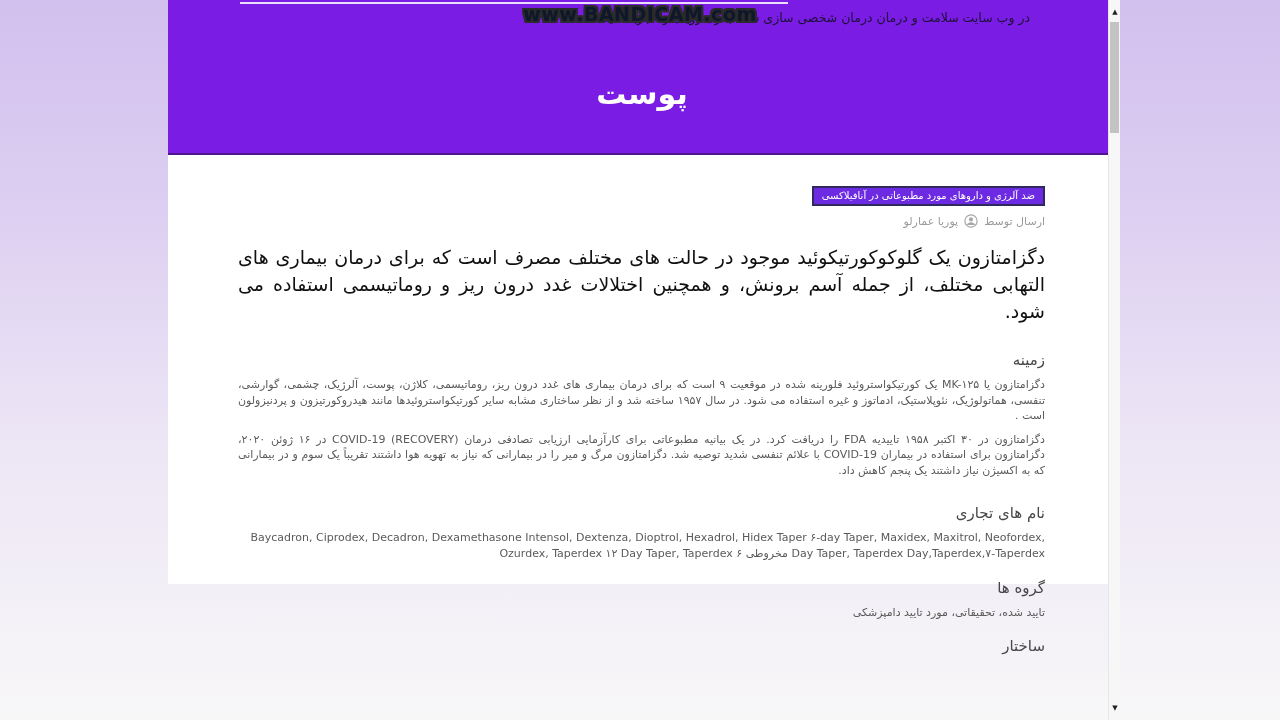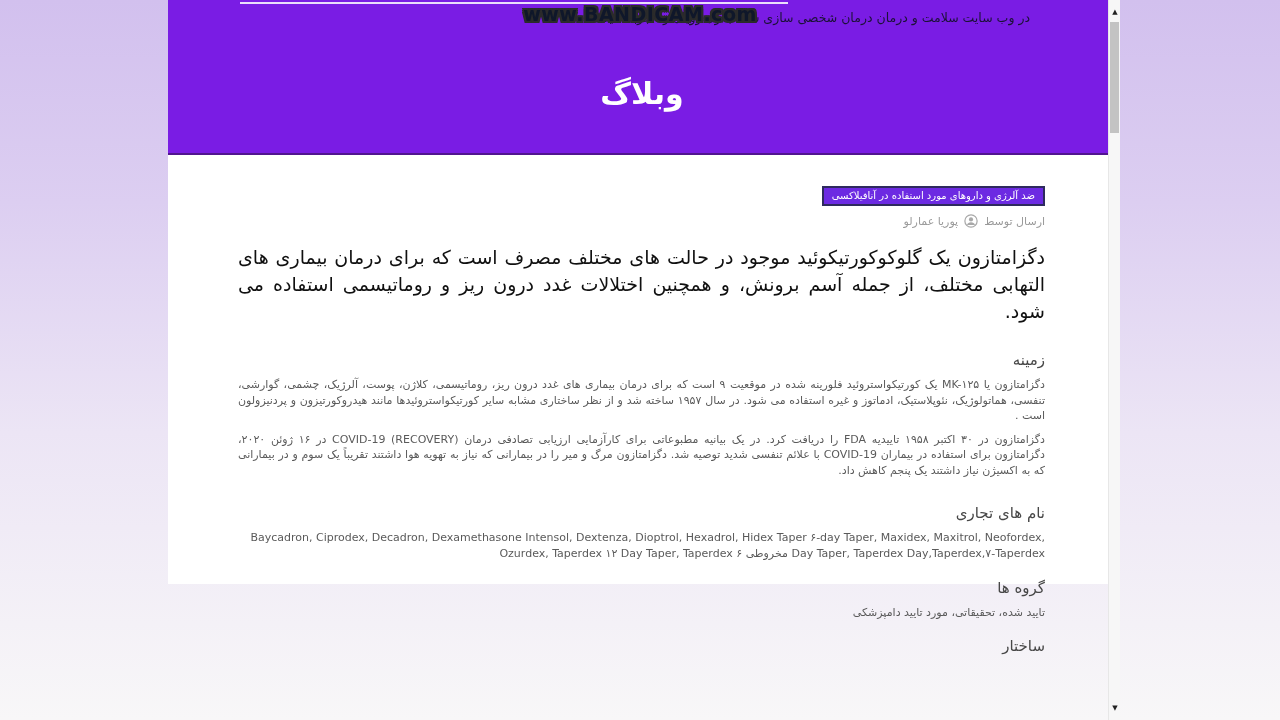--- a/index.html
+++ b/index.html
@@ -78,27 +78,27 @@
   }
 </style>
 </head>
 <body>
 
 <div class="content-column">
 
   <div class="hero">
     <div class="hero-topline"></div>
     <div class="marquee-text">در وب سایت سلامت و درمان درمان شخصی سازی شده با ژل رویال را تجربه کنید</div>
-    <div class="hero-title">وبلاگ</div>
+    <div class="hero-title">پوست</div>
   </div>
 
   <div class="article">
 
     <div class="badge-row">
-      <span class="category-badge">ضد آلرژی و داروهای مورد استفاده در آنافیلاکسی</span>
+      <span class="category-badge">ضد آلرژی و داروهای مورد مطبوعاتی در آنافیلاکسی</span>
     </div>
 
 
     <div class="byline">
       <span>ارسال توسط</span>
       <span class="avatar-icon">
         <svg viewBox="0 0 16 16" width="14" height="14">
           <circle cx="8" cy="8" r="7" fill="none" stroke="#a8a8a8" stroke-width="1.4"></circle>
           <circle cx="8" cy="6.2" r="2.4" fill="#a8a8a8"></circle>
           <path d="M3.4 12.6 a4.8 4.3 0 0 1 9.2 0" fill="#a8a8a8"></path>

